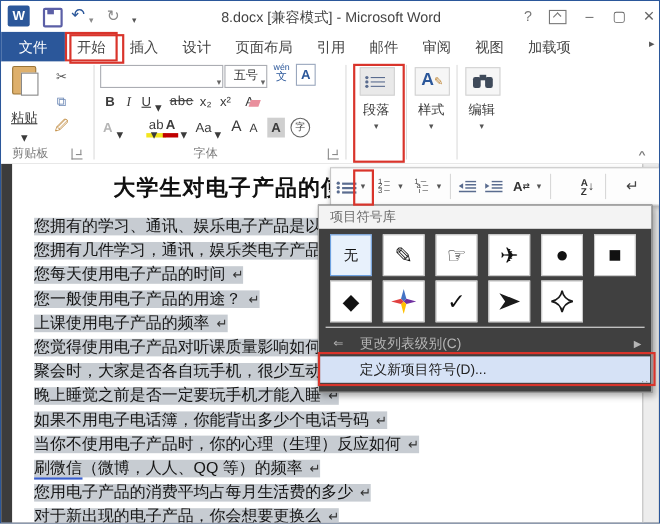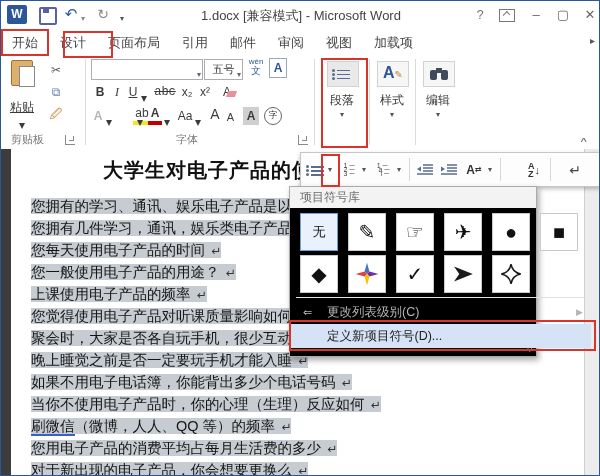--- a/index.html
+++ b/index.html
@@ -60,21 +60,21 @@
            border:1px solid #c6c6c6;box-shadow:0 2px 4px rgba(0,0,0,.25);box-sizing:border-box;}
   .mbtn{position:absolute;top:4px;height:25px;display:flex;align-items:center;justify-content:center;}
   .msep{position:absolute;top:5px;width:1px;height:23px;background:#d8d8d8;}
   .micon{display:inline-block;}
   .list-lines div{width:13px;height:1.5px;background:#5a6c8f;margin:2.5px 0 0 5px;position:relative;}
   .list-lines div:before{content:"";position:absolute;left:-5px;top:-1px;width:3px;height:3px;background:#5a6c8f;border-radius:50%;}
   .num-lines{font-size:7px;color:#444;line-height:4px;}
   .sort-icon{font-size:9px;line-height:8px;color:#333;font-weight:bold;}
 
   
-  .dropdown{position:absolute;left:288px;top:185px;width:248px;height:171px;background:#000000;
+  .dropdown{position:absolute;left:288px;top:185px;width:304px;height:171px;background:#404040;
             border:1px solid #ababab;box-shadow:2px 3px 6px rgba(0,0,0,.35);box-sizing:border-box;}
   .dd-header{position:absolute;left:0;top:0;width:100%;height:21px;background:#f3f3f3;
              font-size:12px;color:#6d6d6d;line-height:21px;padding-left:10px;box-sizing:border-box;}
   .tile{position:absolute;width:38px;height:38px;border:1px solid #c9c9c9;background:#fff;
         display:flex;align-items:center;justify-content:center;font-size:20px;color:#111;box-sizing:border-box;}
   .tile.selected{border:1px solid #6da1e0;background:#e8f1fc;font-size:13px;}
   .menu-item{position:absolute;left:1px;width:300px;height:24px;font-size:12.5px;line-height:24px;}
   .menu-item .mi-text{position:absolute;left:36px;}
   .menu-item.disabled{color:#b5b5b5;}
   .menu-item.hl{background:#d6e2f6;color:#222;}
@@ -90,30 +90,32 @@
 
 <div class="screen">
 
   <div class="titlebar">
     <div class="word-logo">W</div>
     <div class="floppy" style="left:38px;top:6px;"></div>
     <div class="qbtn" style="left:62px;width:16px;font-size:15px;">↶</div>
     <div class="qbtn gray" style="left:78px;width:8px;font-size:8px;top:8px;">▾</div>
     <div class="qbtn gray" style="left:94px;width:16px;font-size:14px;">↻</div>
     <div class="qbtn" style="left:116px;width:10px;font-size:8px;top:8px;color:#555;">▾</div>
-    <div class="title-text">1.docx [兼容模式] - Microsoft Word</div>
+    <div class="title-text">8.docx [兼容模式] - Microsoft Word</div>
     <div class="winbtn" style="left:468px;color:#777;">?</div>
     <div class="ribbon-display-icon" style="left:498px;"></div>
     <div class="winbtn" style="left:524px;">–</div>
     <div class="winbtn" style="left:551px;">▢</div>
     <div class="winbtn" style="left:578px;">✕</div>
   </div>
 
   <div class="tabrow">
+      <div class="tab file">文件</div>
       <div class="tab boxed">开始</div>
+      <div class="tab">插入</div>
       <div class="tab">设计</div>
       <div class="tab">页面布局</div>
       <div class="tab">引用</div>
       <div class="tab">邮件</div>
       <div class="tab">审阅</div>
       <div class="tab">视图</div>
       <div class="tab">加载项</div>
     </div>
   <div class="more-tabs">▸</div>
 

